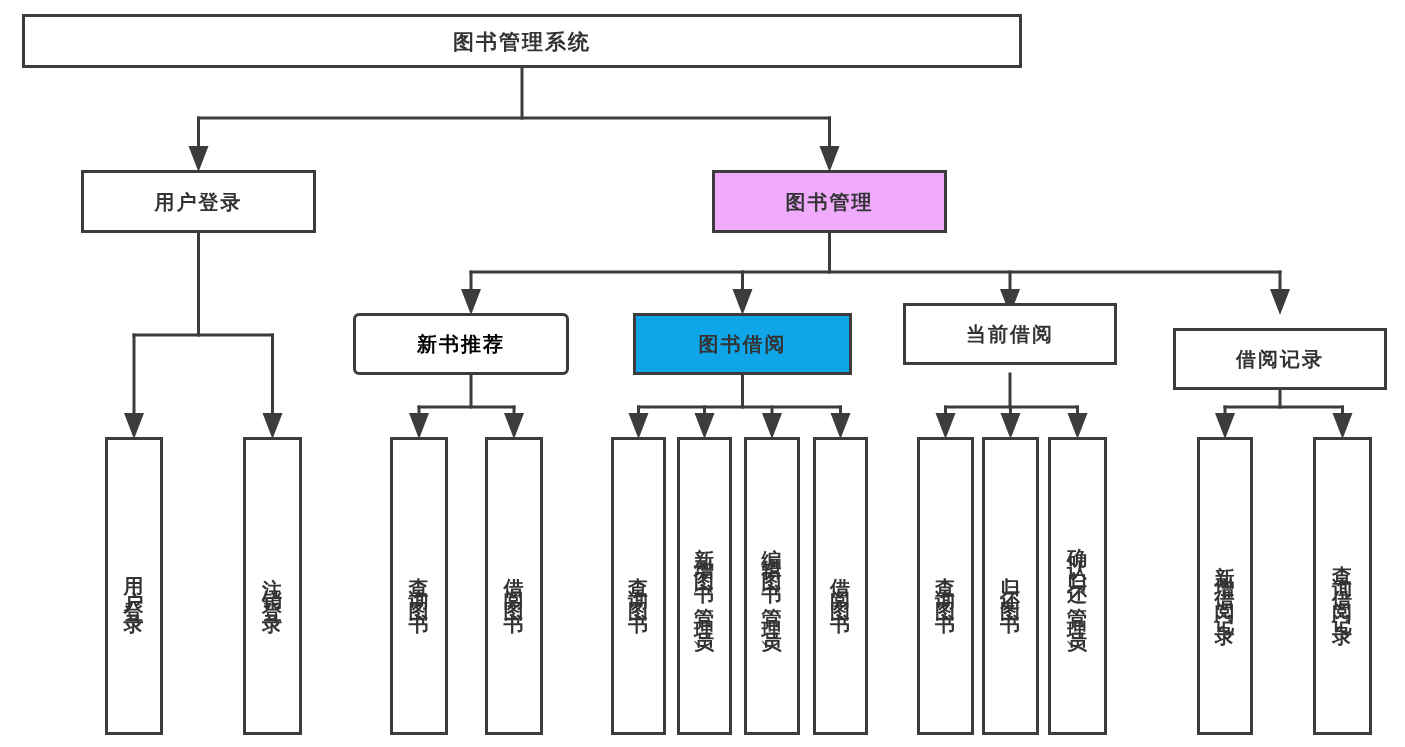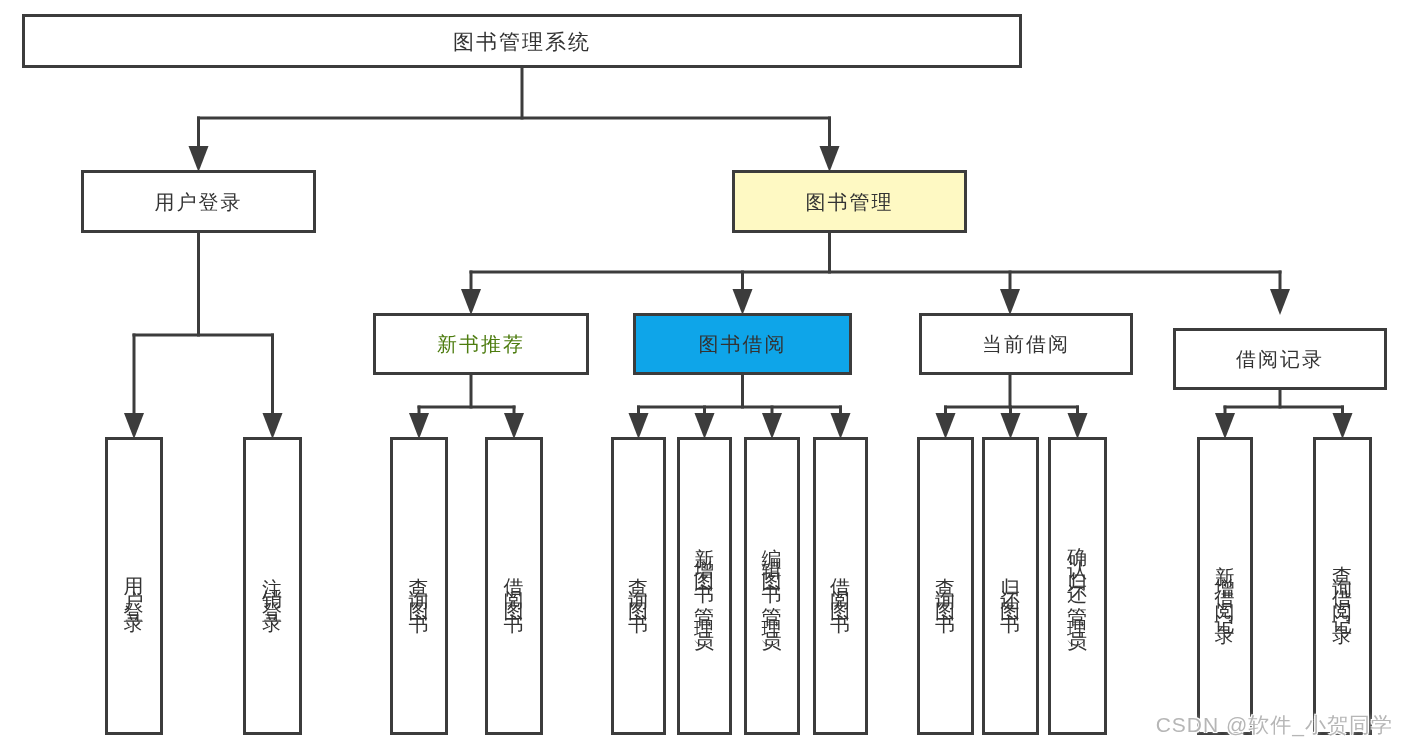--- a/index.html
+++ b/index.html
@@ -3,20 +3,21 @@
 <meta charset="utf-8">
 <style>
   html, body { margin: 0; padding: 0; background: #ffffff; }
   .canvas {
     position: relative;
     width: 1405px;
     height: 743px;
     background: #ffffff;
     font-family: "Liberation Sans", sans-serif;
     overflow: hidden;
+    font-weight: bold;
   }
   .connectors {
     position: absolute;
     left: 0; top: 0;
     width: 1405px; height: 747px;
   }
   .node {
     position: absolute;
     box-sizing: border-box;
     background: #ffffff;
@@ -110,33 +111,32 @@
         <polygon points="935.5,413 955.5,413 945.5,439"></polygon>
         <polygon points="1000.5,413 1020.5,413 1010.5,439"></polygon>
         <polygon points="1067.5,413 1087.5,413 1077.5,439"></polygon>
         <polygon points="1215,413 1235,413 1225,439"></polygon>
         <polygon points="1332.5,413 1352.5,413 1342.5,439"></polygon>
       </g>
     </svg>
   <div id="nodes">
       <div class="node root" style="left: 22px; top: 14px; width: 1000px; height: 54px; border-color: rgb(60, 60, 60); background: rgb(255, 255, 255); color: rgb(51, 51, 51);">图书管理系统</div>
       <div class="node" style="left: 81px; top: 170px; width: 235px; height: 63px; border-color: rgb(60, 60, 60); background: rgb(255, 255, 255); color: rgb(51, 51, 51);">用户登录</div>
-      <div class="node" style="left: 712px; top: 170px; width: 235px; height: 63px; border-color: rgb(60, 60, 60); background: #fef9c3; color: rgb(51, 51, 51); margin-left: 20px;">图书管理</div>
-      <div class="node" style="left: 373px; top: 313px; width: 216px; height: 62px; border-color: rgb(60, 60, 60); background: rgb(255, 255, 255); color: #4d7c0f;">新书推荐</div>
+      <div class="node" style="left: 712px; top: 170px; width: 235px; height: 63px; border-color: rgb(60, 60, 60); background: #f0abfc; color: rgb(51, 51, 51);">图书管理</div>
+      <div class="node" style="left: 353px; top: 313px; width: 216px; height: 62px; border-color: rgb(60, 60, 60); background: rgb(255, 255, 255); color: #000000; border-radius: 6px;">新书推荐</div>
       <div class="node" style="left: 633px; top: 313px; width: 219px; height: 62px; border-color: rgb(60, 60, 60); background: #0ea5e9; color: rgb(51, 51, 51);">图书借阅</div>
-      <div class="node" style="left: 903px; top: 313px; width: 214px; height: 62px; border-color: rgb(60, 60, 60); background: rgb(255, 255, 255); color: rgb(51, 51, 51); margin-left: 16px;">当前借阅</div>
+      <div class="node" style="left: 903px; top: 303px; width: 214px; height: 62px; border-color: rgb(60, 60, 60); background: rgb(255, 255, 255); color: rgb(51, 51, 51);">当前借阅</div>
       <div class="node" style="left: 1173px; top: 328px; width: 214px; height: 62px; border-color: rgb(60, 60, 60); background: rgb(255, 255, 255); color: rgb(51, 51, 51);">借阅记录</div>
       <div class="node vertical" style="left: 105px; top: 437px; width: 58px; height: 298px; border-color: rgb(60, 60, 60); background: rgb(255, 255, 255); color: rgb(51, 51, 51);">用户登录</div>
       <div class="node vertical" style="left: 243px; top: 437px; width: 59px; height: 298px; border-color: rgb(60, 60, 60); background: rgb(255, 255, 255); color: rgb(51, 51, 51);">注销登录</div>
       <div class="node vertical" style="left: 390px; top: 437px; width: 58px; height: 298px; border-color: rgb(60, 60, 60); background: rgb(255, 255, 255); color: rgb(51, 51, 51);">查询图书</div>
       <div class="node vertical" style="left: 485px; top: 437px; width: 58px; height: 298px; border-color: rgb(60, 60, 60); background: rgb(255, 255, 255); color: rgb(51, 51, 51);">借阅图书</div>
       <div class="node vertical" style="left: 611px; top: 437px; width: 55px; height: 298px; border-color: rgb(60, 60, 60); background: rgb(255, 255, 255); color: rgb(51, 51, 51);">查询图书</div>
       <div class="node vertical" style="left: 677px; top: 437px; width: 55px; height: 298px; border-color: rgb(60, 60, 60); background: rgb(255, 255, 255); color: rgb(51, 51, 51);">新增图书（管理员）</div>
       <div class="node vertical" style="left: 744px; top: 437px; width: 56px; height: 298px; border-color: rgb(60, 60, 60); background: rgb(255, 255, 255); color: rgb(51, 51, 51);">编辑图书（管理员）</div>
       <div class="node vertical" style="left: 813px; top: 437px; width: 55px; height: 298px; border-color: rgb(60, 60, 60); background: rgb(255, 255, 255); color: rgb(51, 51, 51);">借阅图书</div>
       <div class="node vertical" style="left: 917px; top: 437px; width: 57px; height: 298px; border-color: rgb(60, 60, 60); background: rgb(255, 255, 255); color: rgb(51, 51, 51);">查询图书</div>
       <div class="node vertical" style="left: 982px; top: 437px; width: 57px; height: 298px; border-color: rgb(60, 60, 60); background: rgb(255, 255, 255); color: rgb(51, 51, 51);">归还图书</div>
       <div class="node vertical" style="left: 1048px; top: 437px; width: 59px; height: 298px; border-color: rgb(60, 60, 60); background: rgb(255, 255, 255); color: rgb(51, 51, 51);">确认归还（管理员）</div>
       <div class="node vertical" style="left: 1197px; top: 437px; width: 56px; height: 298px; border-color: rgb(60, 60, 60); background: rgb(255, 255, 255); color: rgb(51, 51, 51);">新增借阅记录</div>
       <div class="node vertical" style="left: 1313px; top: 437px; width: 59px; height: 298px; border-color: rgb(60, 60, 60); background: rgb(255, 255, 255); color: rgb(51, 51, 51);">查询借阅记录</div>
     </div>
-  <div class="watermark">CSDN @软件_小贺同学</div>
 </div>
 
 </body></html>

